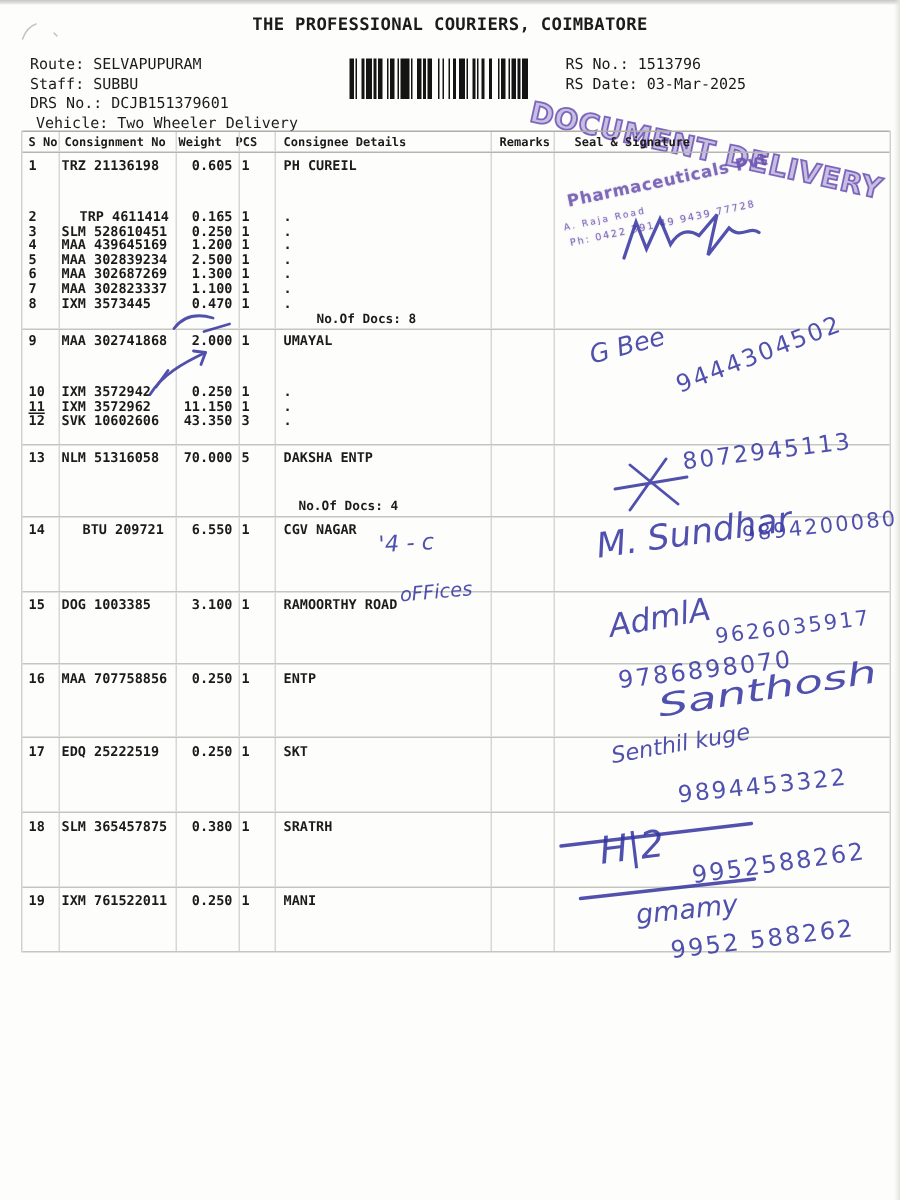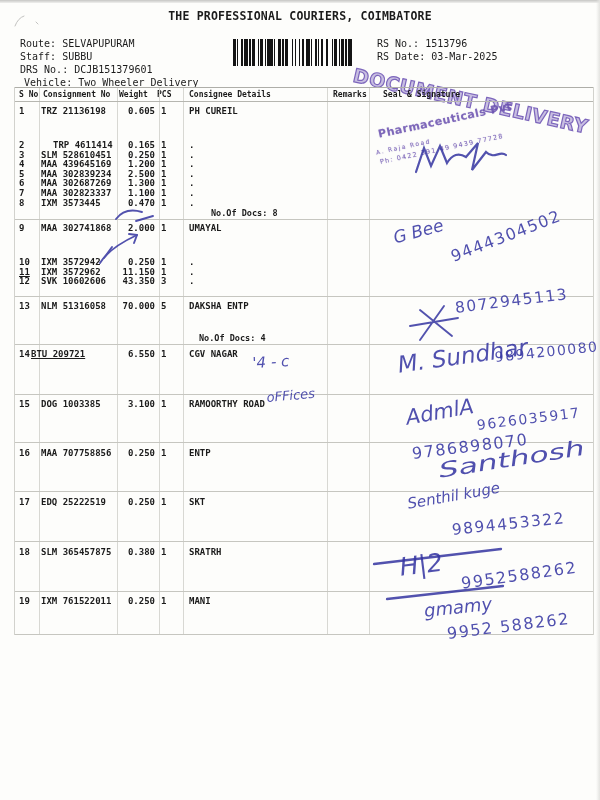--- a/index.html
+++ b/index.html
@@ -210,21 +210,21 @@
           <span class="cell c-cons" style="left: 174px; top: 4px;">DAKSHA ENTP</span>
         </div>
         <div class="block" style="height: 49px;">
           <i class="vline" style="left: 24px;"></i>
           <i class="vline" style="left: 102px;"></i>
           <i class="vline" style="left: 144px;"></i>
           <i class="vline" style="left: 168px;"></i>
           <i class="vline" style="left: 312px;"></i>
           <i class="vline" style="left: 354px;"></i>
           <span class="cell c-sno" style="left: 4px; top: 4px;">14</span>
-          <span class="cell c-con" style="left: 16px; top: 4px; text-decoration: underline;">BTU 209721</span>
+          <span class="cell c-con" style="left: 40px; top: 4px;">BTU 209721</span>
           <span class="cell c-wt" style="left: 98px; top: 4px;">6.550</span>
           <span class="cell c-pcs" style="left: 146px; top: 4px;">1</span>
           <span class="cell c-cons" style="left: 174px; top: 4px;">CGV NAGAR</span>
         </div>
         <div class="block" style="height: 47px;">
           <i class="vline" style="left: 24px;"></i>
           <i class="vline" style="left: 102px;"></i>
           <i class="vline" style="left: 144px;"></i>
           <i class="vline" style="left: 168px;"></i>
           <i class="vline" style="left: 312px;"></i>

